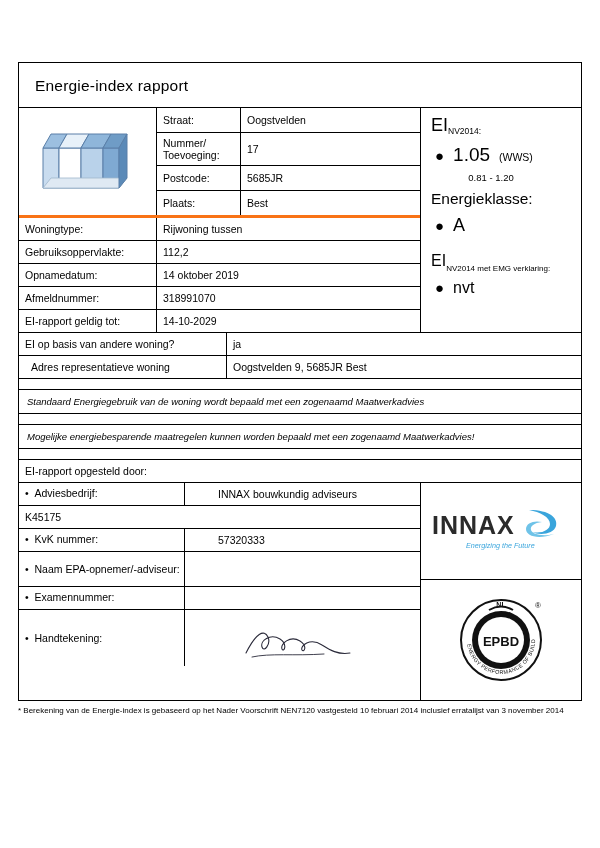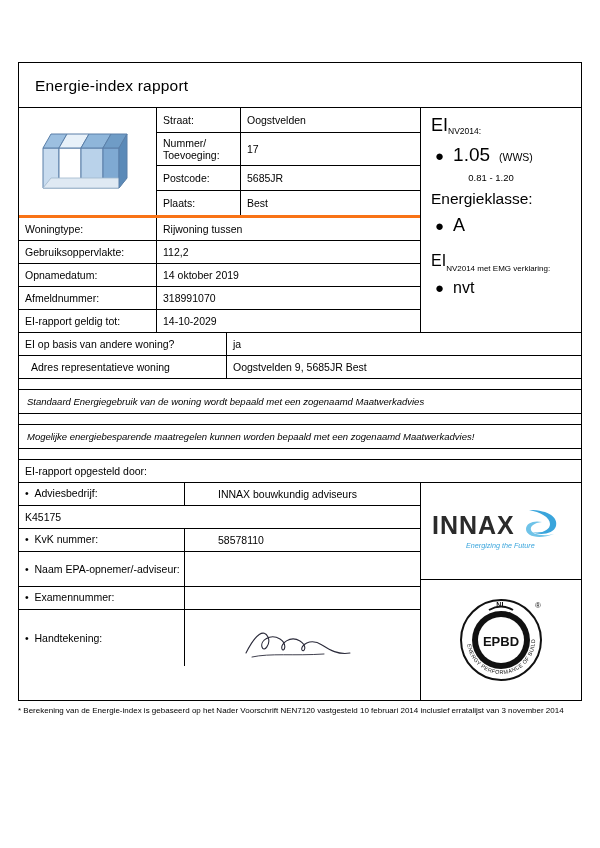--- a/index.html
+++ b/index.html
@@ -437,21 +437,21 @@
         </div>
 
         <div class="sig-row">
           <div class="sig-value">K45175</div>
         </div>
 
         <div class="sig-row">
           <div class="sig-label">
             <span>•&nbsp;&nbsp;<span>KvK nummer:</span></span>
           </div>
-          <div class="sig-value">58578110</div>
+          <div class="sig-value">57320333</div>
         </div>
 
         <div class="sig-row mid">
           <div class="sig-label">
             <span>•&nbsp;&nbsp;<span>Naam EPA-opnemer/-adviseur:</span></span>
           </div>
           <div class="sig-value"></div>
         </div>
 
         <div class="sig-row">

